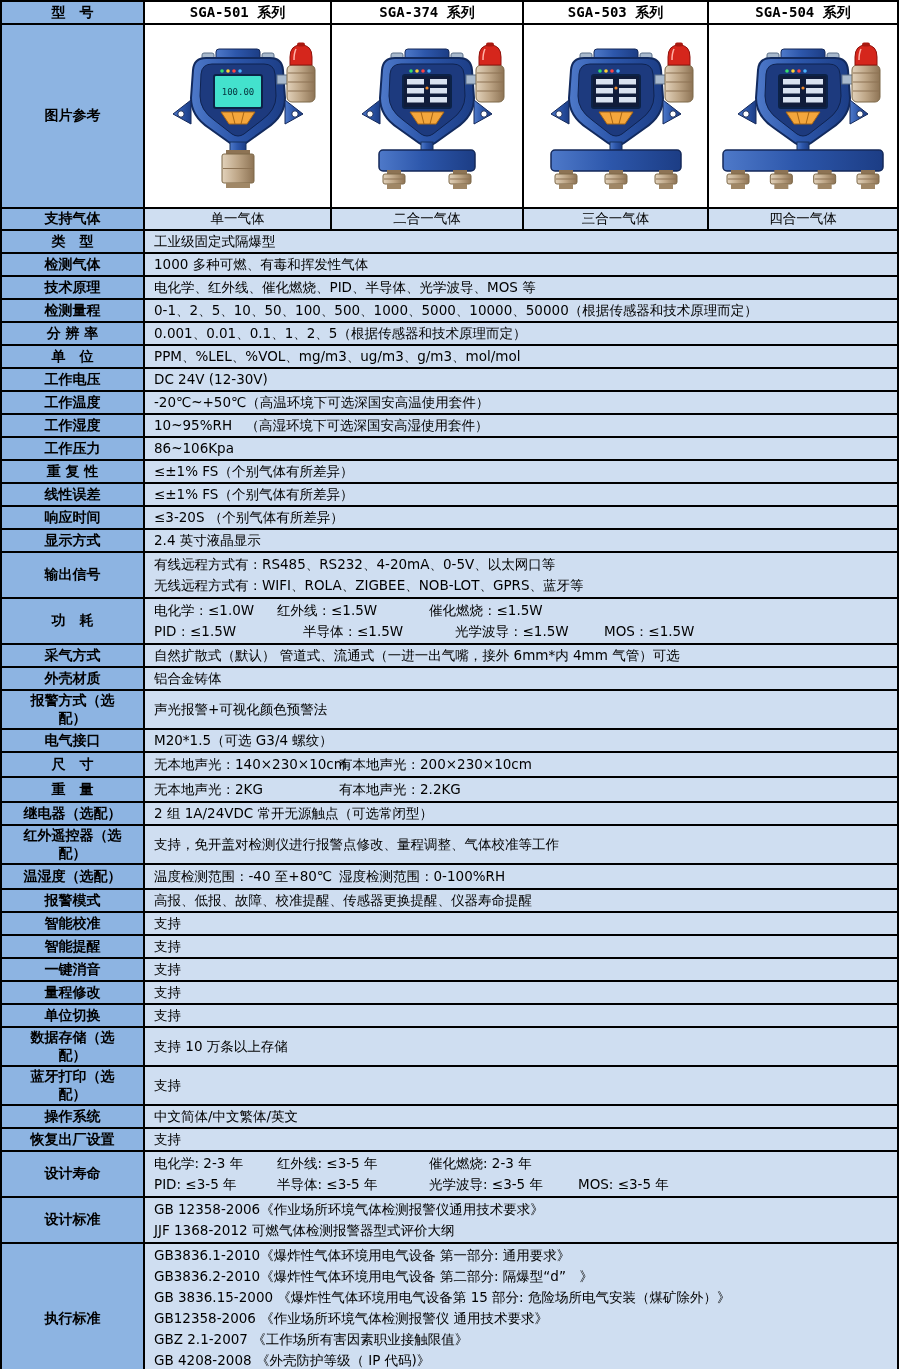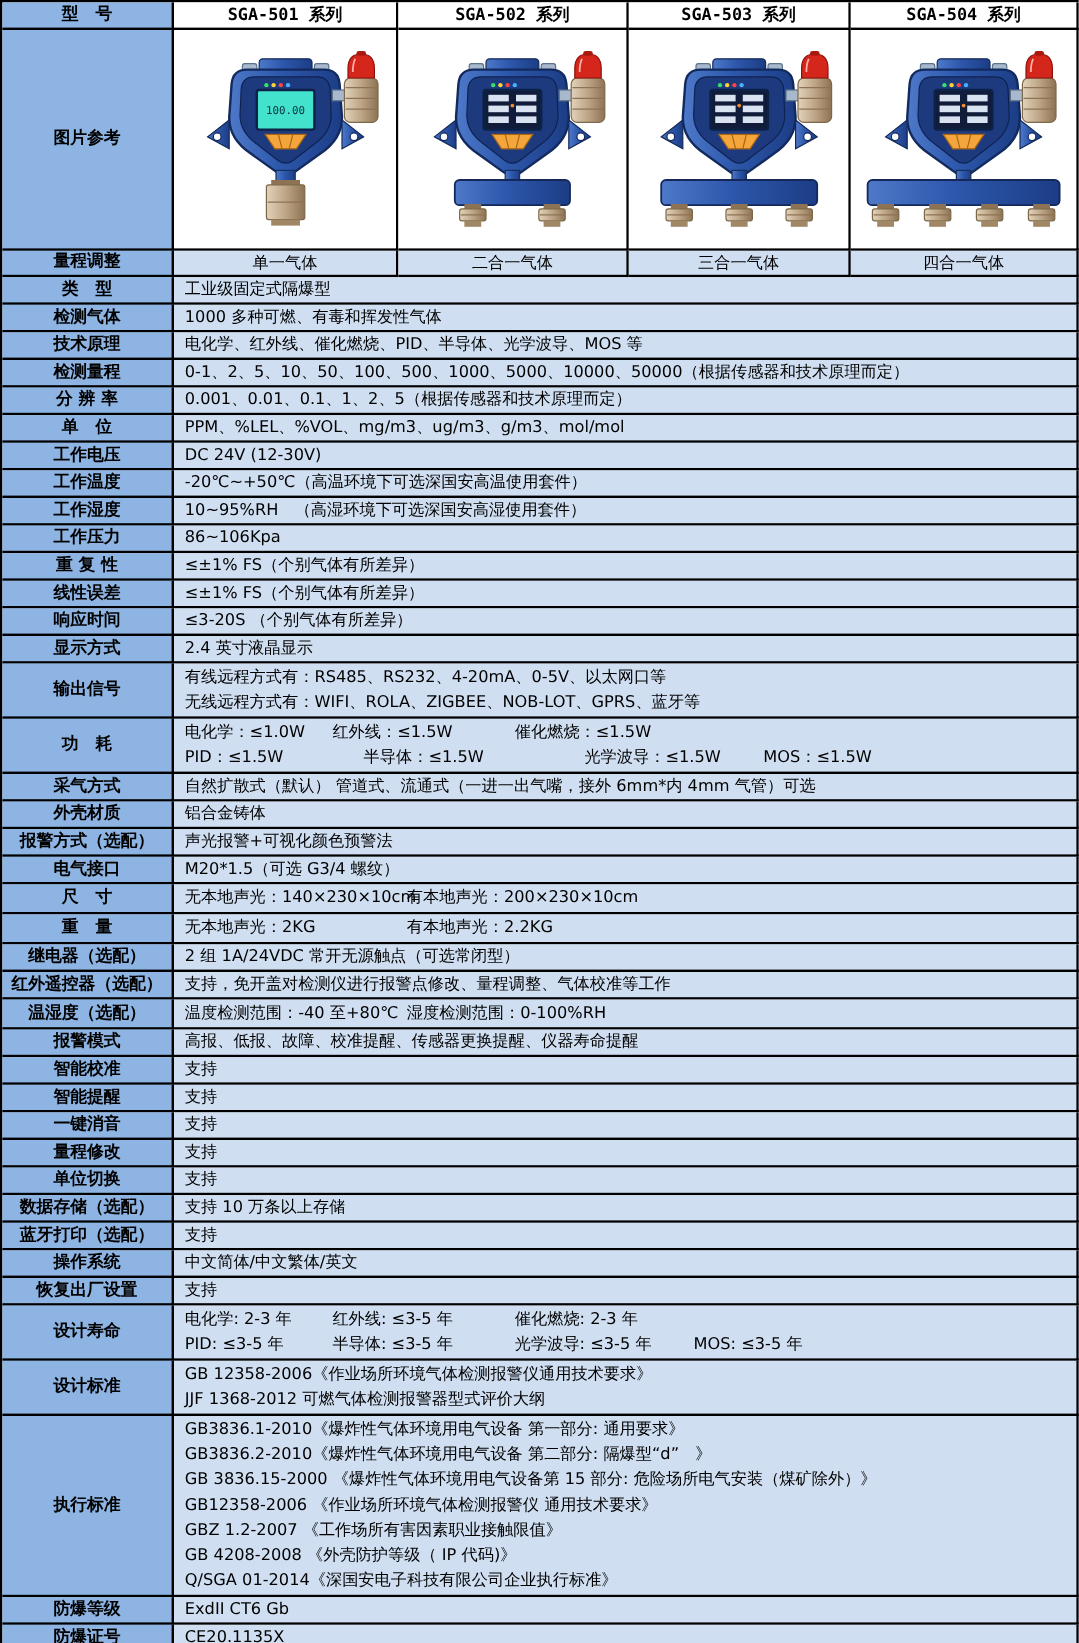--- a/index.html
+++ b/index.html
@@ -21,21 +21,21 @@
   .cell{
     box-sizing:border-box;
     border-right:2px solid var(--bc);
     border-bottom:2px solid var(--bc);
   }
   .label-cell{
     width:143px;flex:0 0 143px;
     background:var(--labelbg);
     display:flex;align-items:center;justify-content:center;
     font-weight:bold;font-size:14px;line-height:1.25;text-align:center;
-    padding:1px 2px;
+    padding:1px 18px;
   }
   .value-cell{
     flex:1 1 auto;
     background:var(--valuebg);
     font-size:13.5px;
     padding:1px 4px 1px 9px;
     display:flex;flex-direction:column;justify-content:center;
     overflow:hidden;
   }
   .vline{line-height:21px;white-space:nowrap;}
@@ -58,21 +58,21 @@
     font-size:13.5px;height:22px;
   }
 </style>
 </head>
 <body>
 
 <div id="sheet">
     <div class="row">
       <div class="cell label-cell">型　号</div>
       <div class="cell model-cell" style="width: 187px; flex: 0 0 187px;">SGA-501 系列</div>
-      <div class="cell model-cell" style="width: 192px; flex: 0 0 192px;">SGA-502 系列</div>
+      <div class="cell model-cell" style="width: 192px; flex: 0 0 192px;">SGA-374 系列</div>
       <div class="cell model-cell" style="width: 185px; flex: 0 0 185px;">SGA-503 系列</div>
       <div class="cell model-cell" style="width: 190px; flex: 0 0 190px;">SGA-504 系列</div>
     </div>
     <div class="row">
       <div class="cell label-cell">图片参考</div>
       <div class="cell img-cell" style="width: 187px; flex: 0 0 187px;">
         <svg width="176" height="148" viewBox="0 0 176 148">
           <defs>
             <linearGradient id="bd0" x1="0" y1="0" x2="1" y2="0">
               <stop offset="0" stop-color="#4e79c9"></stop>
@@ -299,21 +299,21 @@
           <line x1="99.66666666666667" y1="137" x2="119.66666666666667" y2="137" stroke="#8d7354"></line>
           <rect x="102.66666666666667" y="142" width="14" height="5" fill="#a08766"></rect>
           <rect x="146" y="128" width="14" height="5" fill="#8d7354"></rect>
           <rect x="142" y="132" width="22" height="10" rx="2" fill="url(#pt3)" stroke="#7c6848"></rect>
           <line x1="143" y1="137" x2="163" y2="137" stroke="#8d7354"></line>
           <rect x="146" y="142" width="14" height="5" fill="#a08766"></rect>
         </svg>
       </div>
     </div>
     <div class="row">
-      <div class="cell label-cell">量程调整</div>
+      <div class="cell label-cell">支持气体</div>
       <div class="cell gas-cell" style="width: 187px; flex: 0 0 187px;">单一气体</div>
       <div class="cell gas-cell" style="width: 192px; flex: 0 0 192px;">二合一气体</div>
       <div class="cell gas-cell" style="width: 185px; flex: 0 0 185px;">三合一气体</div>
       <div class="cell gas-cell" style="width: 190px; flex: 0 0 190px;">四合一气体</div>
     </div>
     <div class="row">
       <div class="cell label-cell">类　型</div>
       <div class="cell value-cell">
         <div class="vline min">工业级固定式隔爆型</div>
       </div>
@@ -400,21 +400,21 @@
       <div class="cell label-cell">输出信号</div>
       <div class="cell value-cell">
         <div class="vline">有线远程方式有：RS485、RS232、4-20mA、0-5V、以太网口等</div>
         <div class="vline">无线远程方式有：WIFI、ROLA、ZIGBEE、NOB-LOT、GPRS、蓝牙等</div>
       </div>
     </div>
     <div class="row">
       <div class="cell label-cell">功　耗</div>
       <div class="cell value-cell">
         <div class="vline cols"><span style="width: 123px;">电化学：≤1.0W</span><span style="width: 152px;">红外线：≤1.5W</span><span style="width: 149px;">催化燃烧：≤1.5W</span></div>
-        <div class="vline cols"><span style="width: 123px;">PID：≤1.5W</span><span style="width: 152px; margin-left: 26px;">半导体：≤1.5W</span><span style="width: 149px; margin-left: 32px;">光学波导：≤1.5W</span><span>MOS：≤1.5W</span></div>
+        <div class="vline cols"><span style="width: 123px;">PID：≤1.5W</span><span style="width: 152px; margin-left: 26px;">半导体：≤1.5W</span><span style="width: 149px;">光学波导：≤1.5W</span><span>MOS：≤1.5W</span></div>
       </div>
     </div>
     <div class="row">
       <div class="cell label-cell">采气方式</div>
       <div class="cell value-cell">
         <div class="vline min">自然扩散式（默认） 管道式、流通式（一进一出气嘴，接外 6mm*内 4mm 气管）可选</div>
       </div>
     </div>
     <div class="row">
       <div class="cell label-cell">外壳材质</div>
@@ -538,21 +538,21 @@
         <div class="vline">JJF 1368-2012 可燃气体检测报警器型式评价大纲</div>
       </div>
     </div>
     <div class="row">
       <div class="cell label-cell">执行标准</div>
       <div class="cell value-cell">
         <div class="vline">GB3836.1-2010《爆炸性气体环境用电气设备 第一部分: 通用要求》</div>
         <div class="vline">GB3836.2-2010《爆炸性气体环境用电气设备 第二部分: 隔爆型“d”　》</div>
         <div class="vline">GB 3836.15-2000 《爆炸性气体环境用电气设备第 15 部分: 危险场所电气安装（煤矿除外）》</div>
         <div class="vline">GB12358-2006 《作业场所环境气体检测报警仪 通用技术要求》</div>
-        <div class="vline">GBZ 1.2-2007 《工作场所有害因素职业接触限值》</div>
+        <div class="vline">GBZ 2.1-2007 《工作场所有害因素职业接触限值》</div>
         <div class="vline">GB 4208-2008 《外壳防护等级（ IP 代码)》</div>
         <div class="vline">Q/SGA 01-2014《深国安电子科技有限公司企业执行标准》</div>
       </div>
     </div>
     <div class="row">
       <div class="cell label-cell">防爆等级</div>
       <div class="cell value-cell">
         <div class="vline min">ExdII CT6 Gb</div>
       </div>
     </div>

